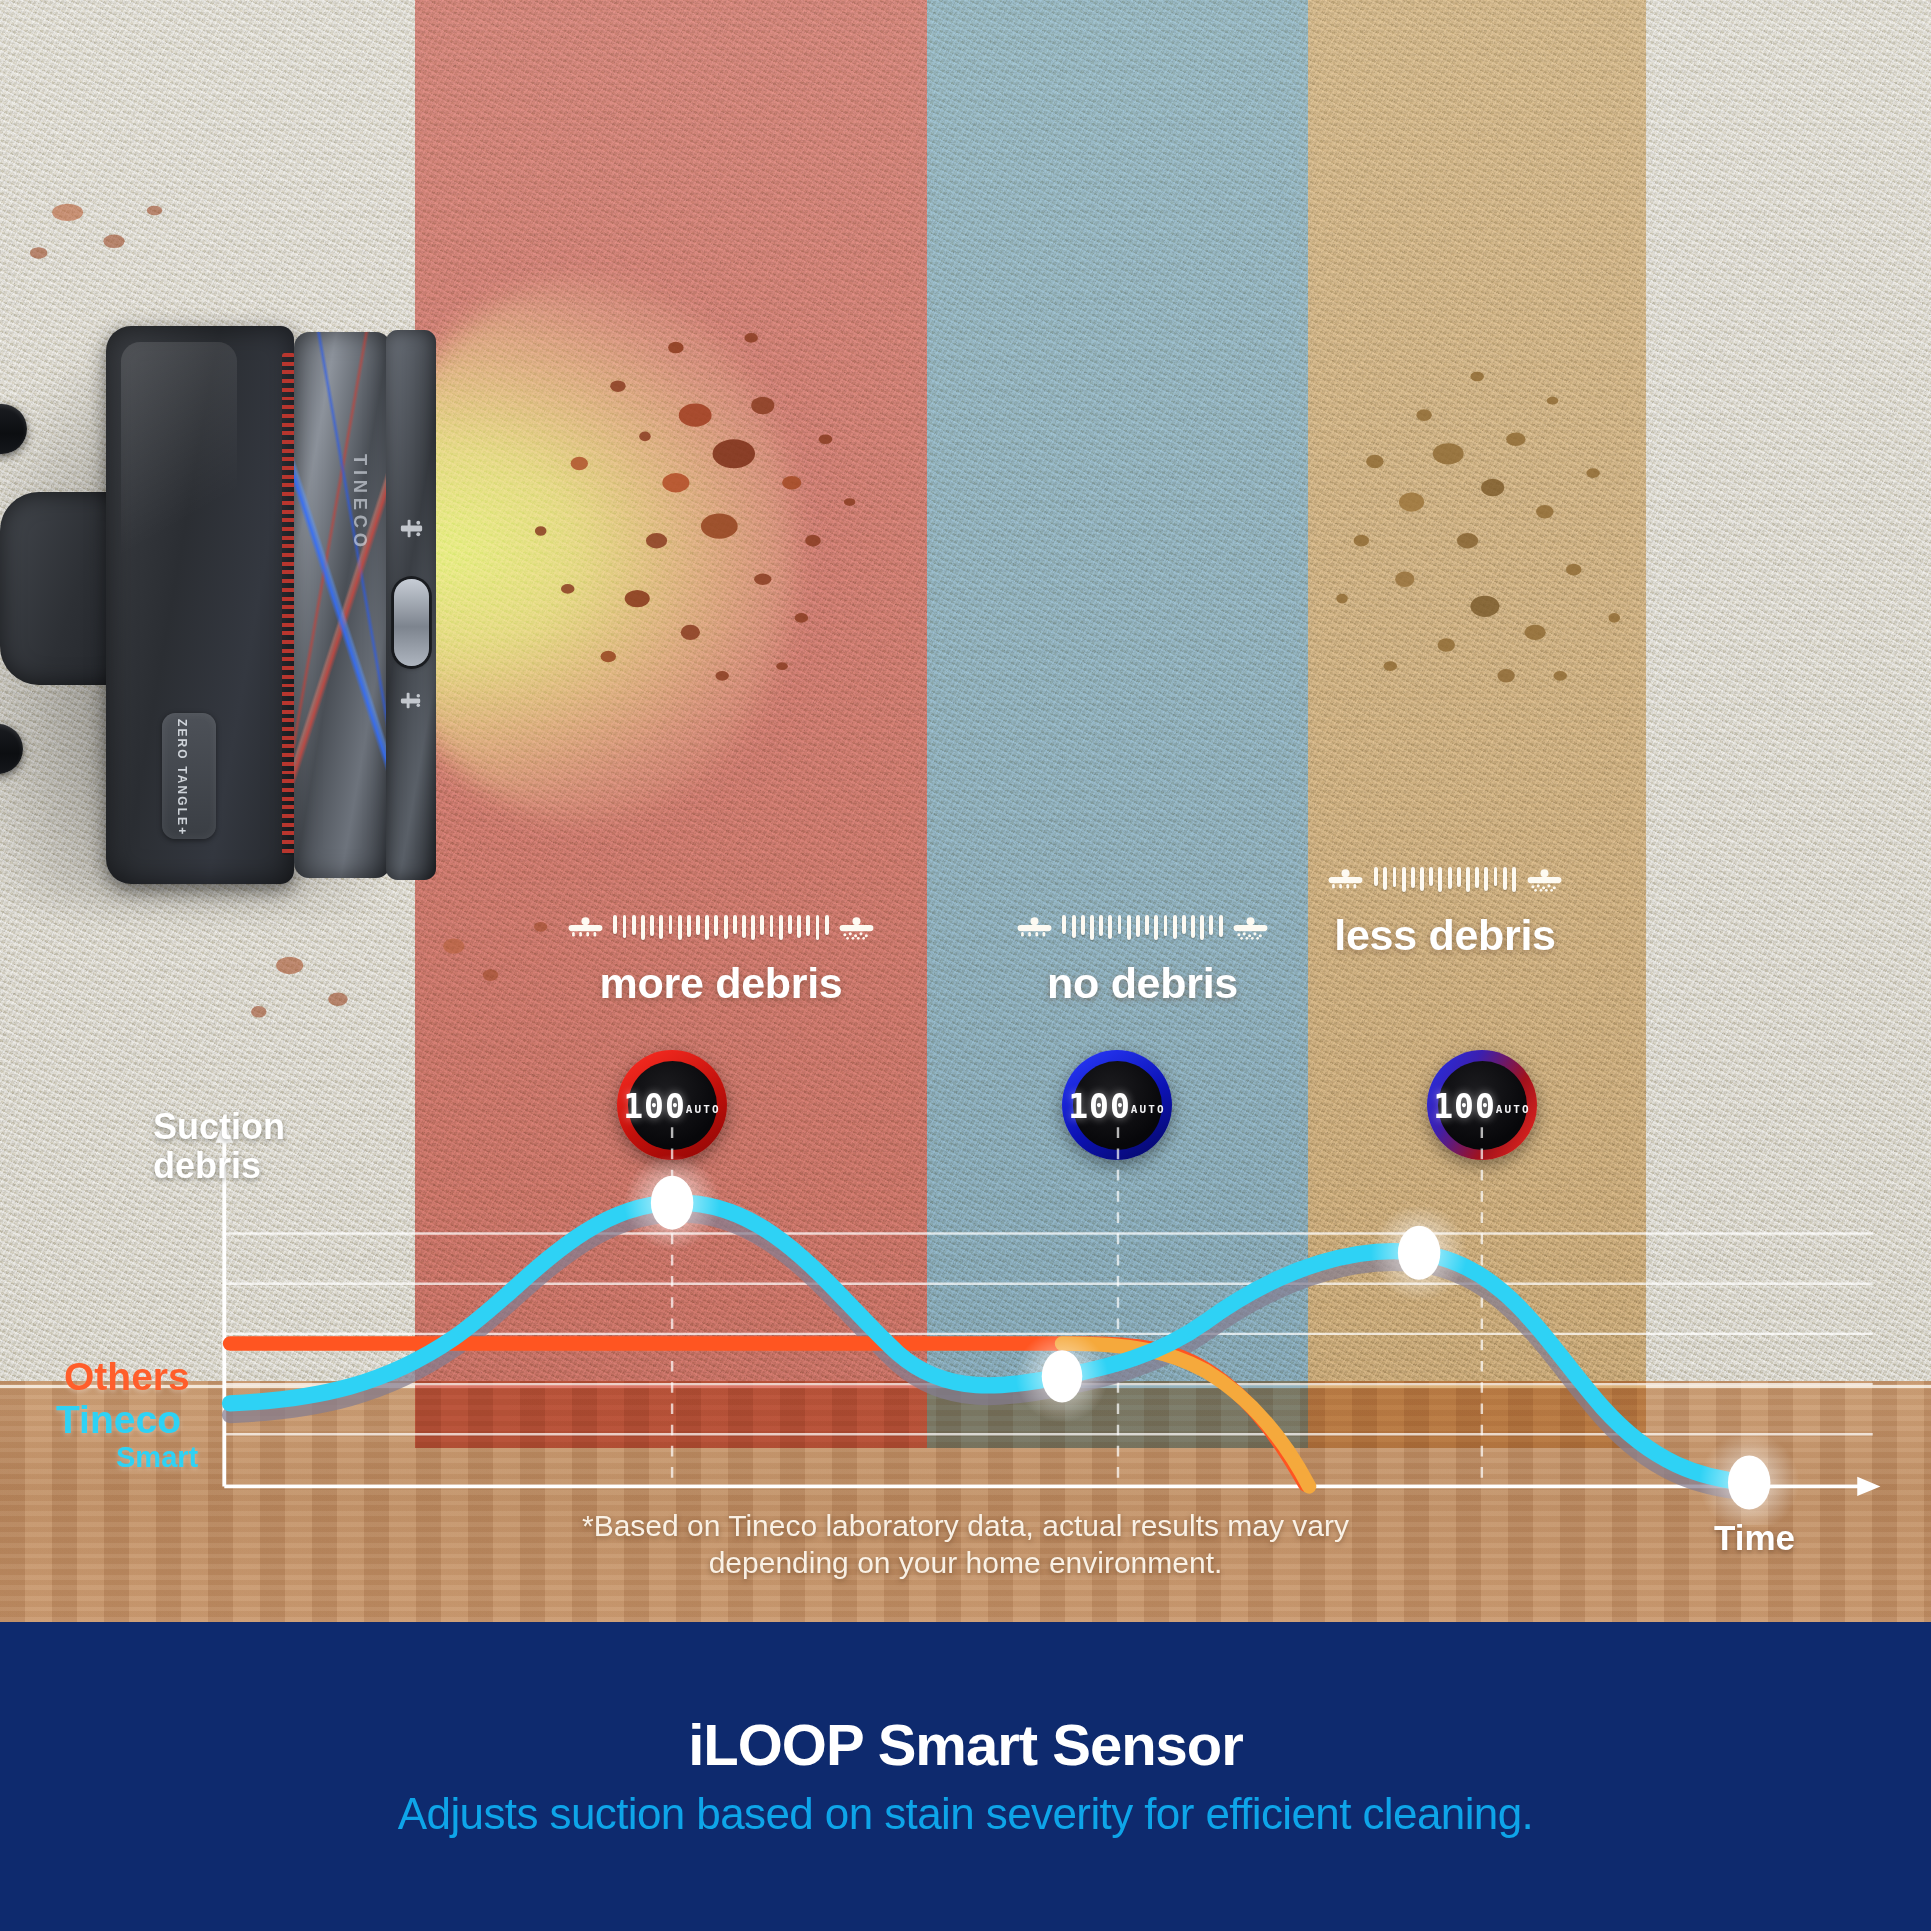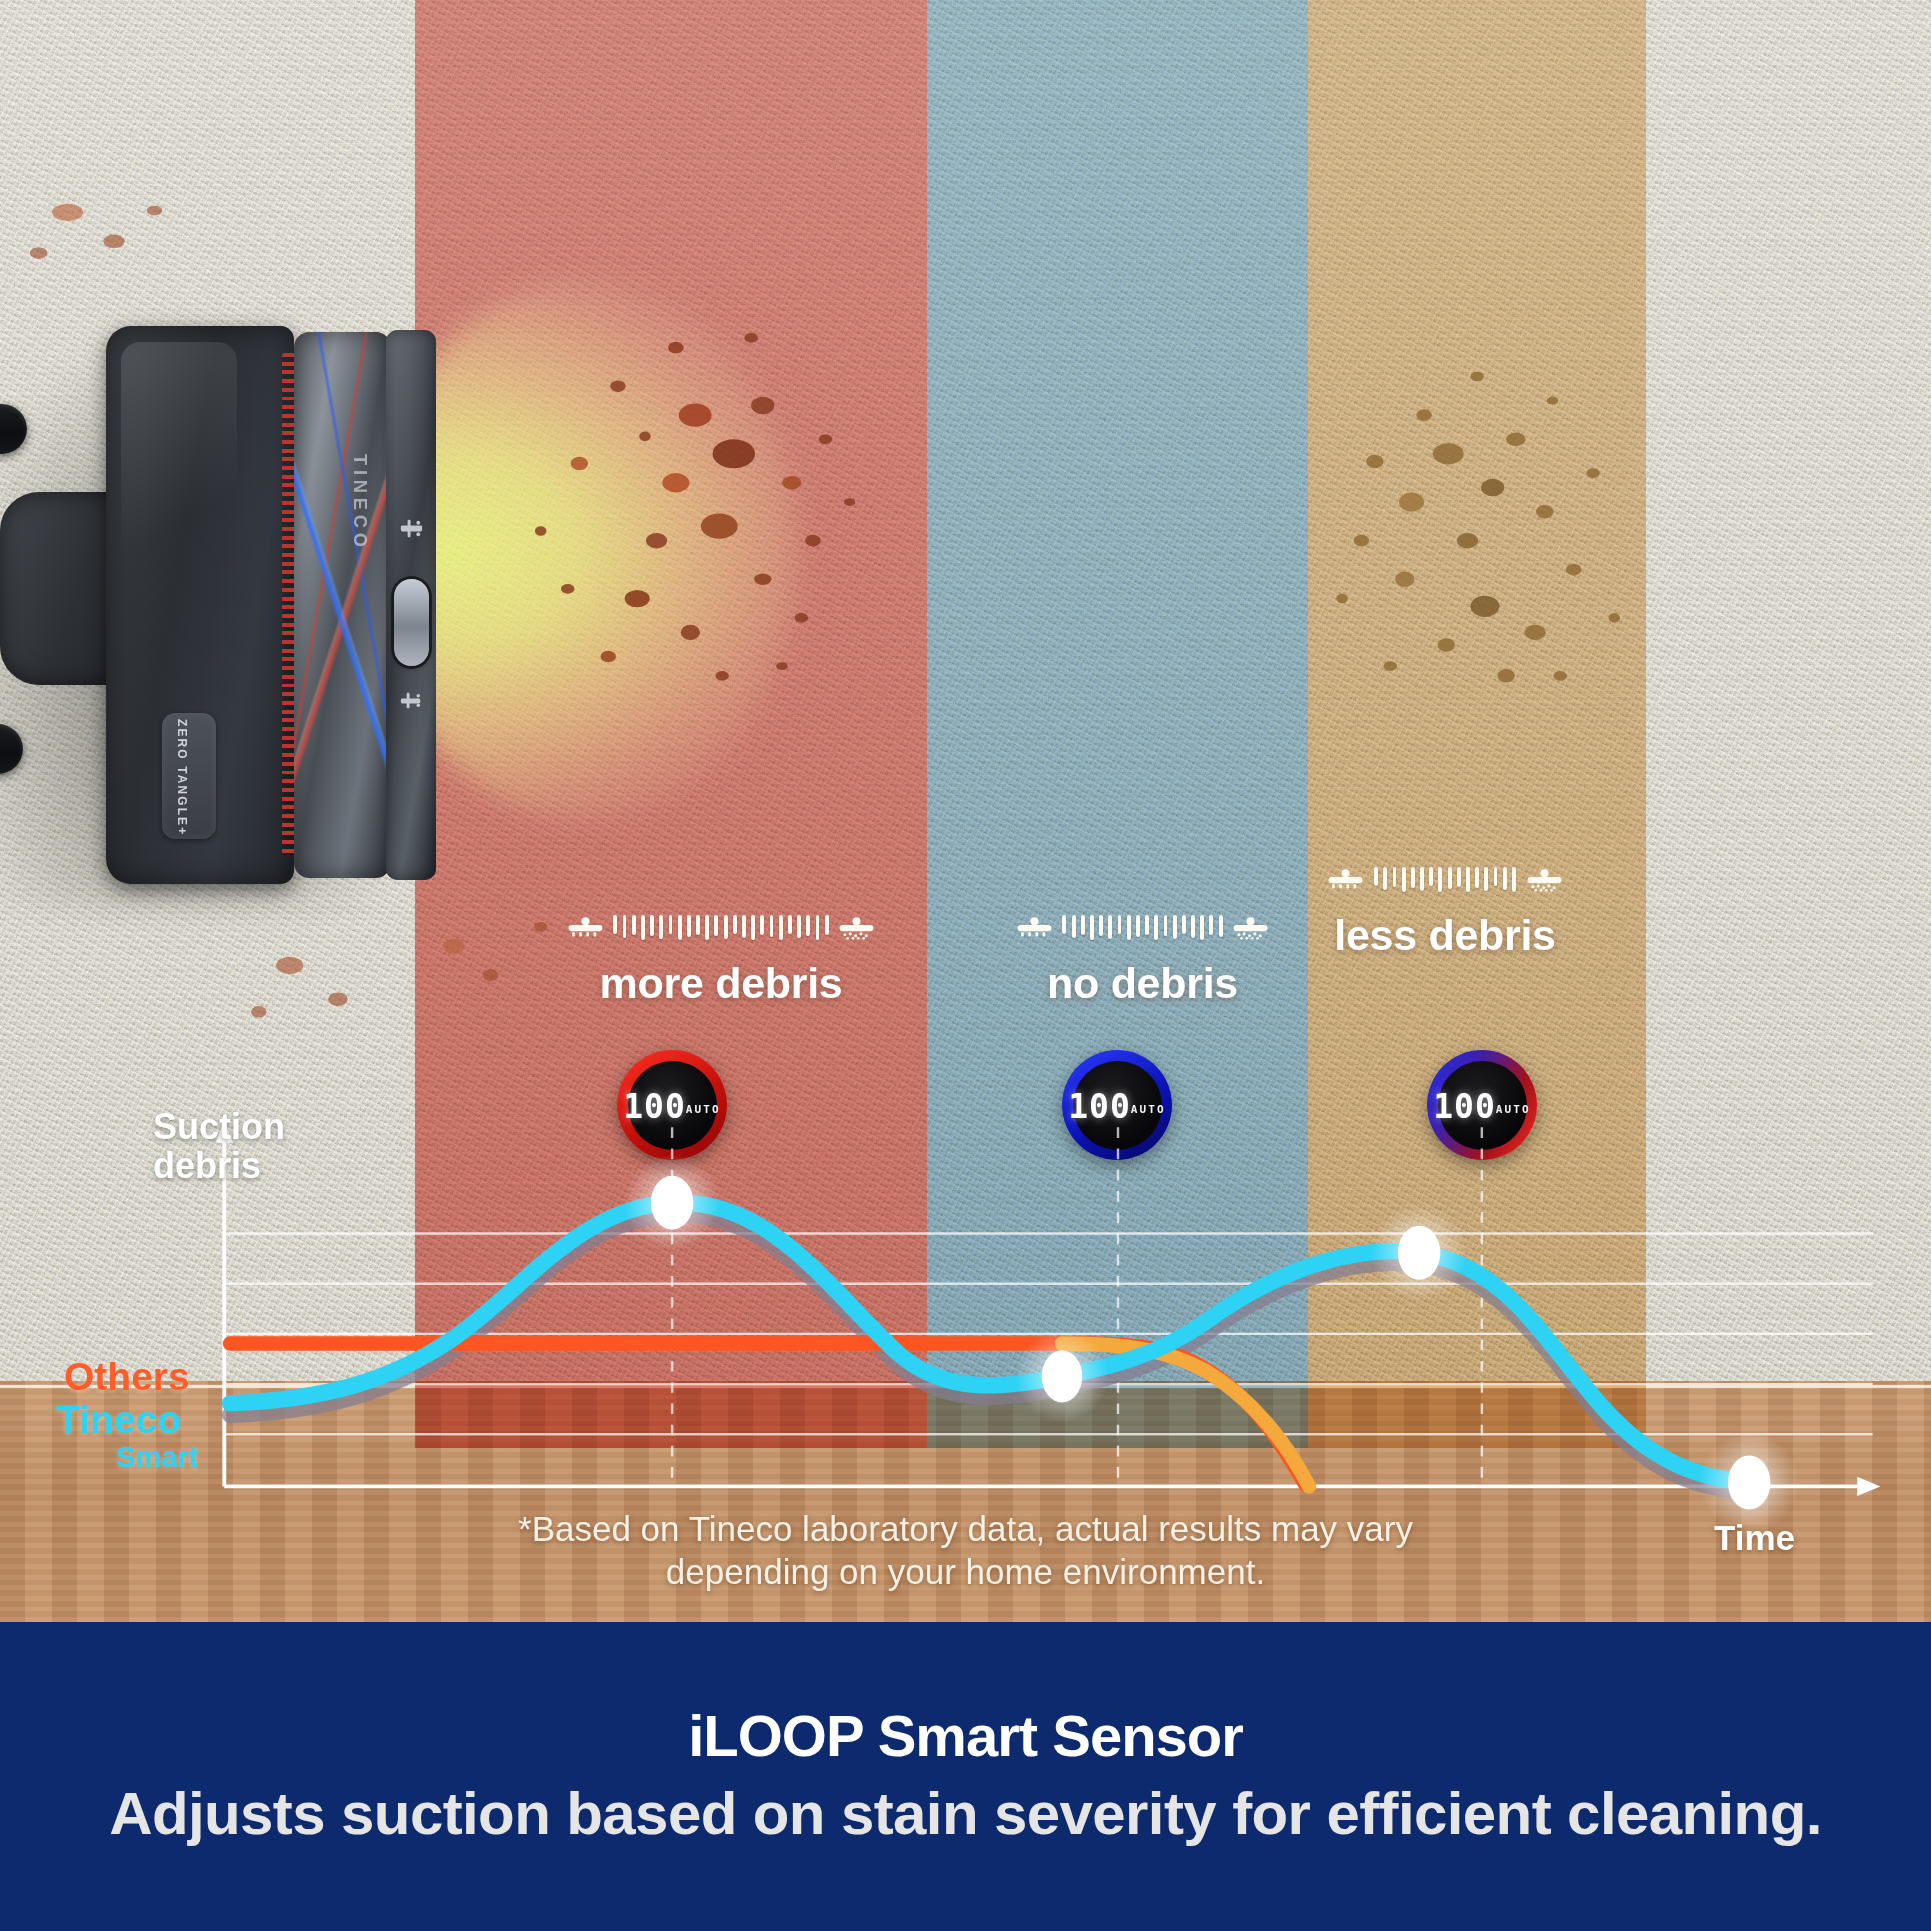--- a/index.html
+++ b/index.html
@@ -240,38 +240,38 @@
   }
   .xlabel{
     position:absolute; left:1714px; top:1518px;
     font-size:35px; font-weight:700; color:#ffffff;
     text-shadow:0 1.9px 5.8px rgba(90,60,40,.5);
   }
 
   .footnote{
     position:absolute; left:0; top:1508px; width:1931px;
     text-align:center;
-    font-size:35px; line-height:1.22; font-weight:400;
+    font-size:30px; line-height:1.22; font-weight:400;
     color:rgba(255,250,240,.93);
     text-shadow:0 1.9px 4.8px rgba(90,55,30,.5);
   }
 
   
   .banner{
     position:absolute; left:0; top:1622px; width:1931px; height:309px;
     background:#0e2a6e;
     display:flex; flex-direction:column; align-items:center; justify-content:center;
   }
   .banner-title{
     font-size:58px; font-weight:700; color:#ffffff; letter-spacing:-1px;
     line-height:1.05;
   }
   .banner-sub{
     margin-top:13.5px;
-    font-size:60px; font-weight:700; color:#e5e5e5; letter-spacing:-0.6px;
+    font-size:44px; font-weight:400; color:#0ea5e9; letter-spacing:-0.6px;
     line-height:1.1;
   }
 </style>
 </head>
 <body>
 
 <div id="stage">
 
   <div class="carpet-base"></div>
 

